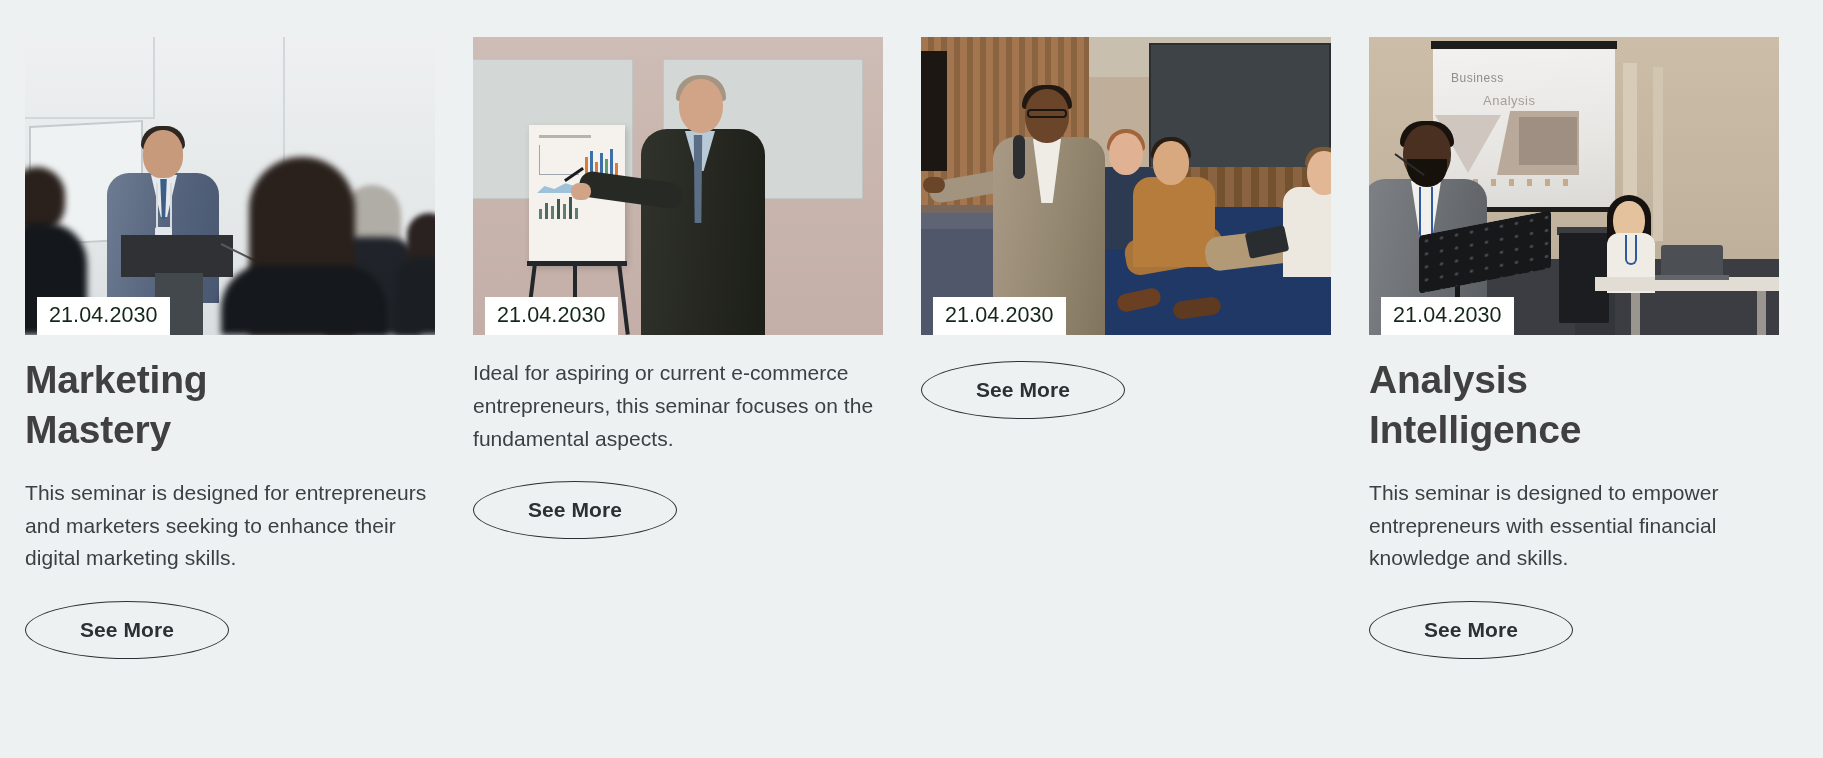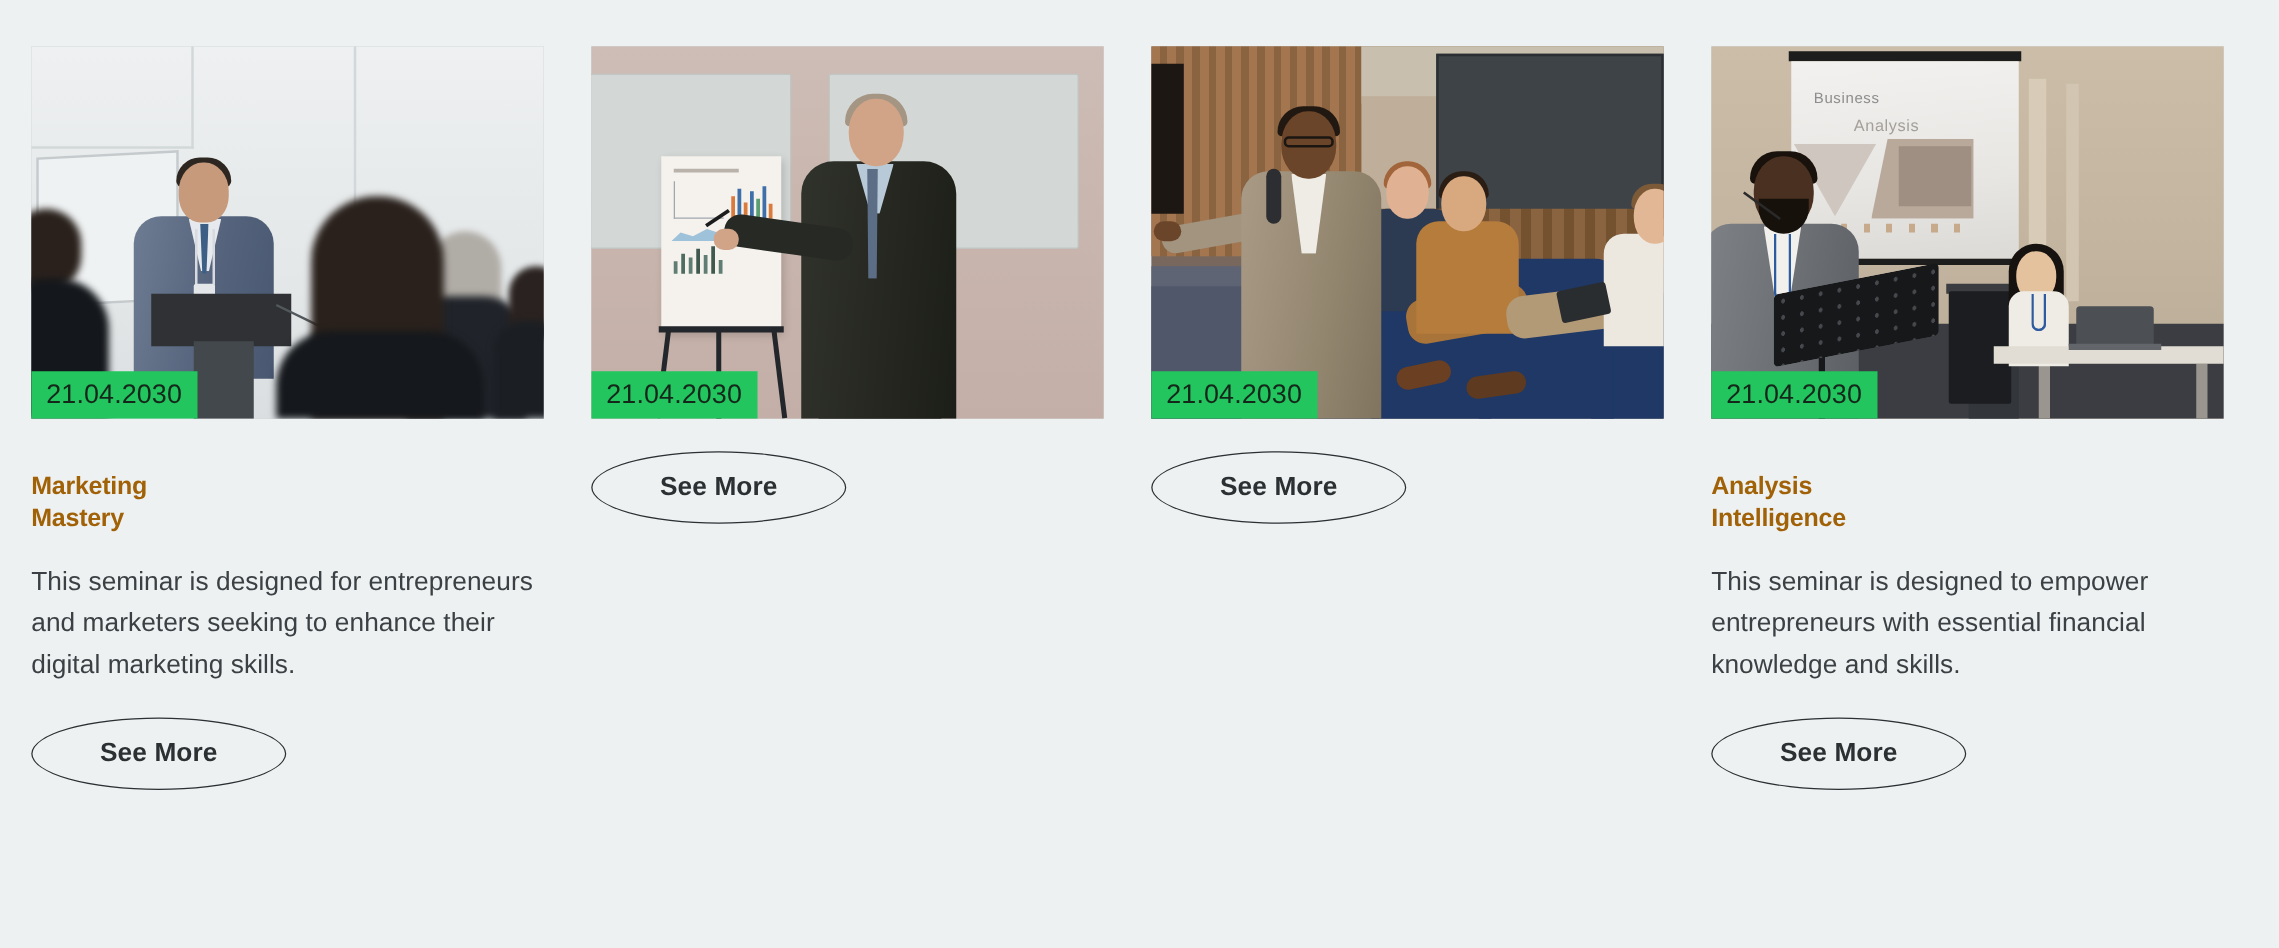--- a/index.html
+++ b/index.html
@@ -20,33 +20,33 @@
   .card { position:relative; width:410px; }
 
   
   .thumb {
     position:relative; width:410px; height:298px;
     overflow:hidden; background:#c9ced0;
   }
   .scene { position:absolute; inset:0; }
 
   .badge {
-    position:absolute; left:0; bottom:0;
-    background:#22c55e; color:#15271a;
+    position:absolute; left:12px; bottom:0;
+    background:#ffffff; color:#15271a;
     font-size:21.5px; line-height:1;
     padding:8px 12px 9px 12px;
     letter-spacing:0.1px; white-space:nowrap;
     z-index:6;
   }
 
   
   .title {
-    margin-top:42px;
-    font-size:20px; font-weight:700; line-height:1.28;
-    color:#a16207; letter-spacing:-0.2px; white-space:pre-line;
+    margin-top:20px;
+    font-size:39px; font-weight:700; line-height:1.28;
+    color:#404040; letter-spacing:-0.2px; white-space:pre-line;
   }
   .body {
     margin-top:22px;
     font-size:21px; line-height:1.56; color:#3a4043;
     letter-spacing:0.05px; white-space:pre-line;
   }
   .btnwrap { margin-top:26px; }
   .see-more {
     display:inline-flex; align-items:center; justify-content:center;
     width:204px; height:58px;
@@ -374,20 +374,21 @@
           <div class="m-shirt"></div>
             <div class="m-tie"></div>
           <div class="m-arm"></div>
             <div class="m-hand"></div>
             <div class="m-pen"></div>
           <div class="m-hair"></div>
             <div class="m-head"></div>
         </div>
         <div class="badge">21.04.2030</div>
       </div>
+      <div class="body">Ideal for aspiring or current e-commerce entrepreneurs, this seminar focuses on the fundamental aspects.</div>
       <div class="btnwrap">
         <button class="see-more">See More</button>
       </div>
     </div>
 
     <div class="card">
       <div class="thumb">
         <div class="scene s3">
           <div class="ceil"></div>
           <div class="wall-r"></div>

